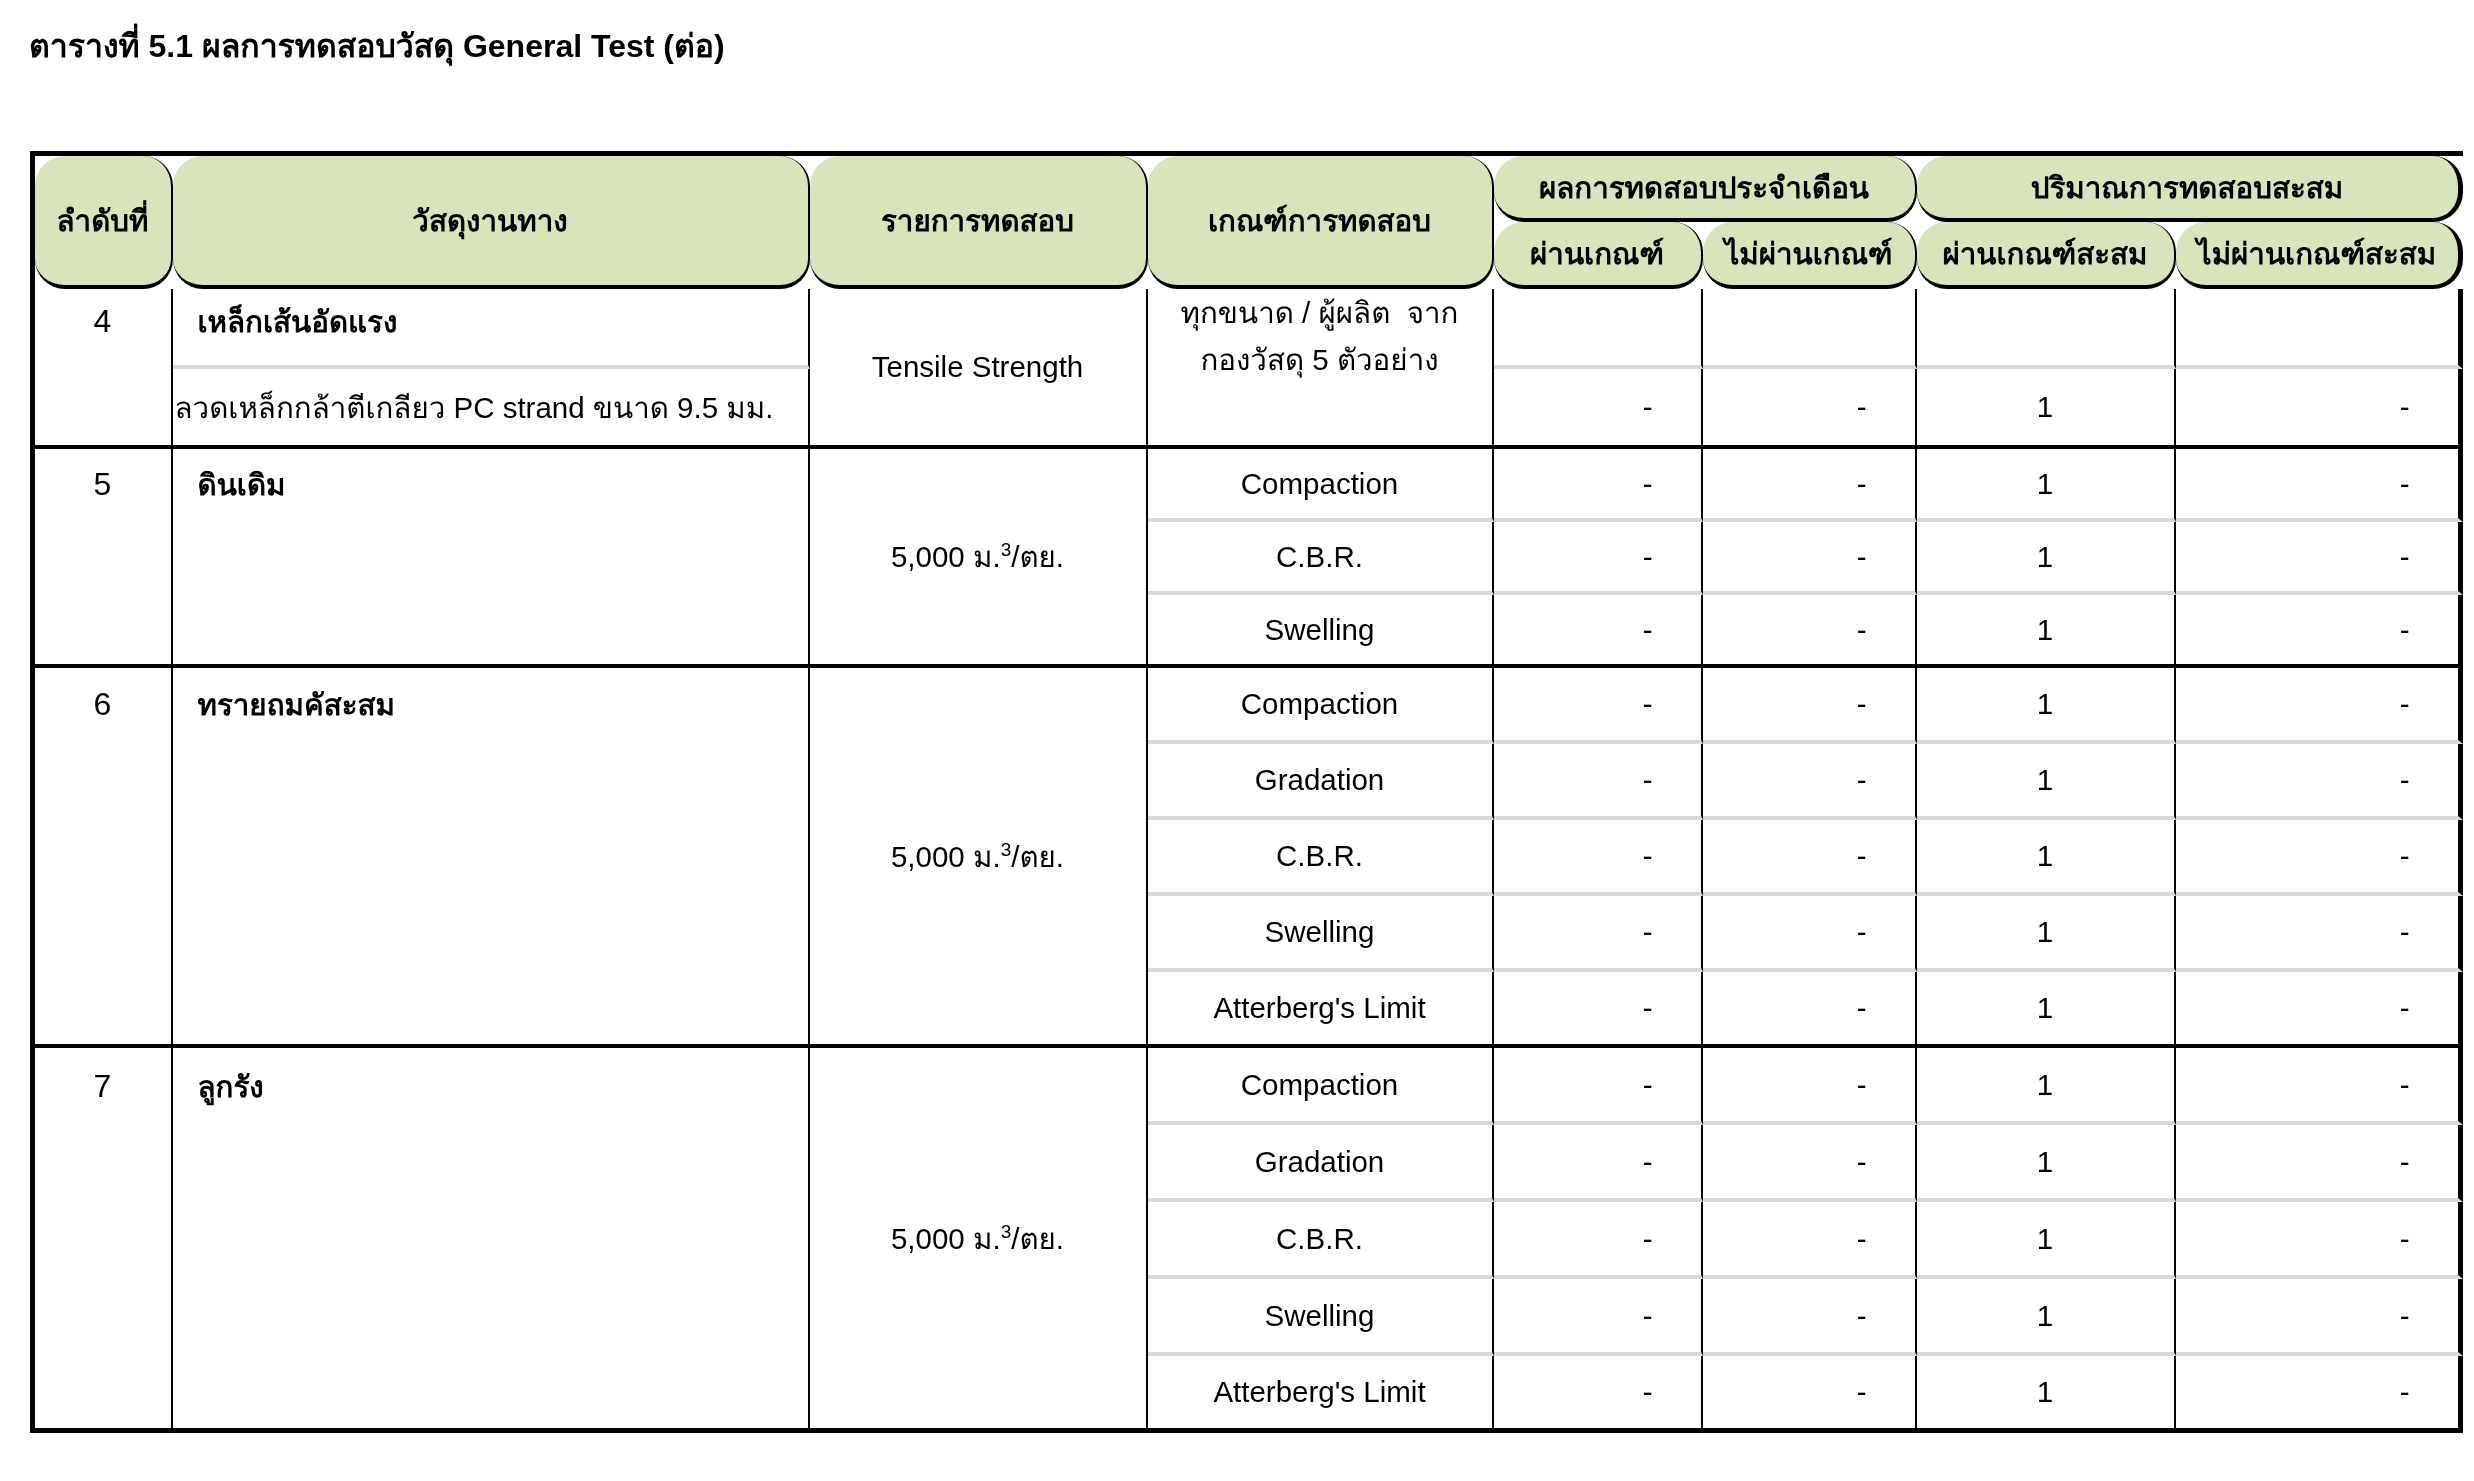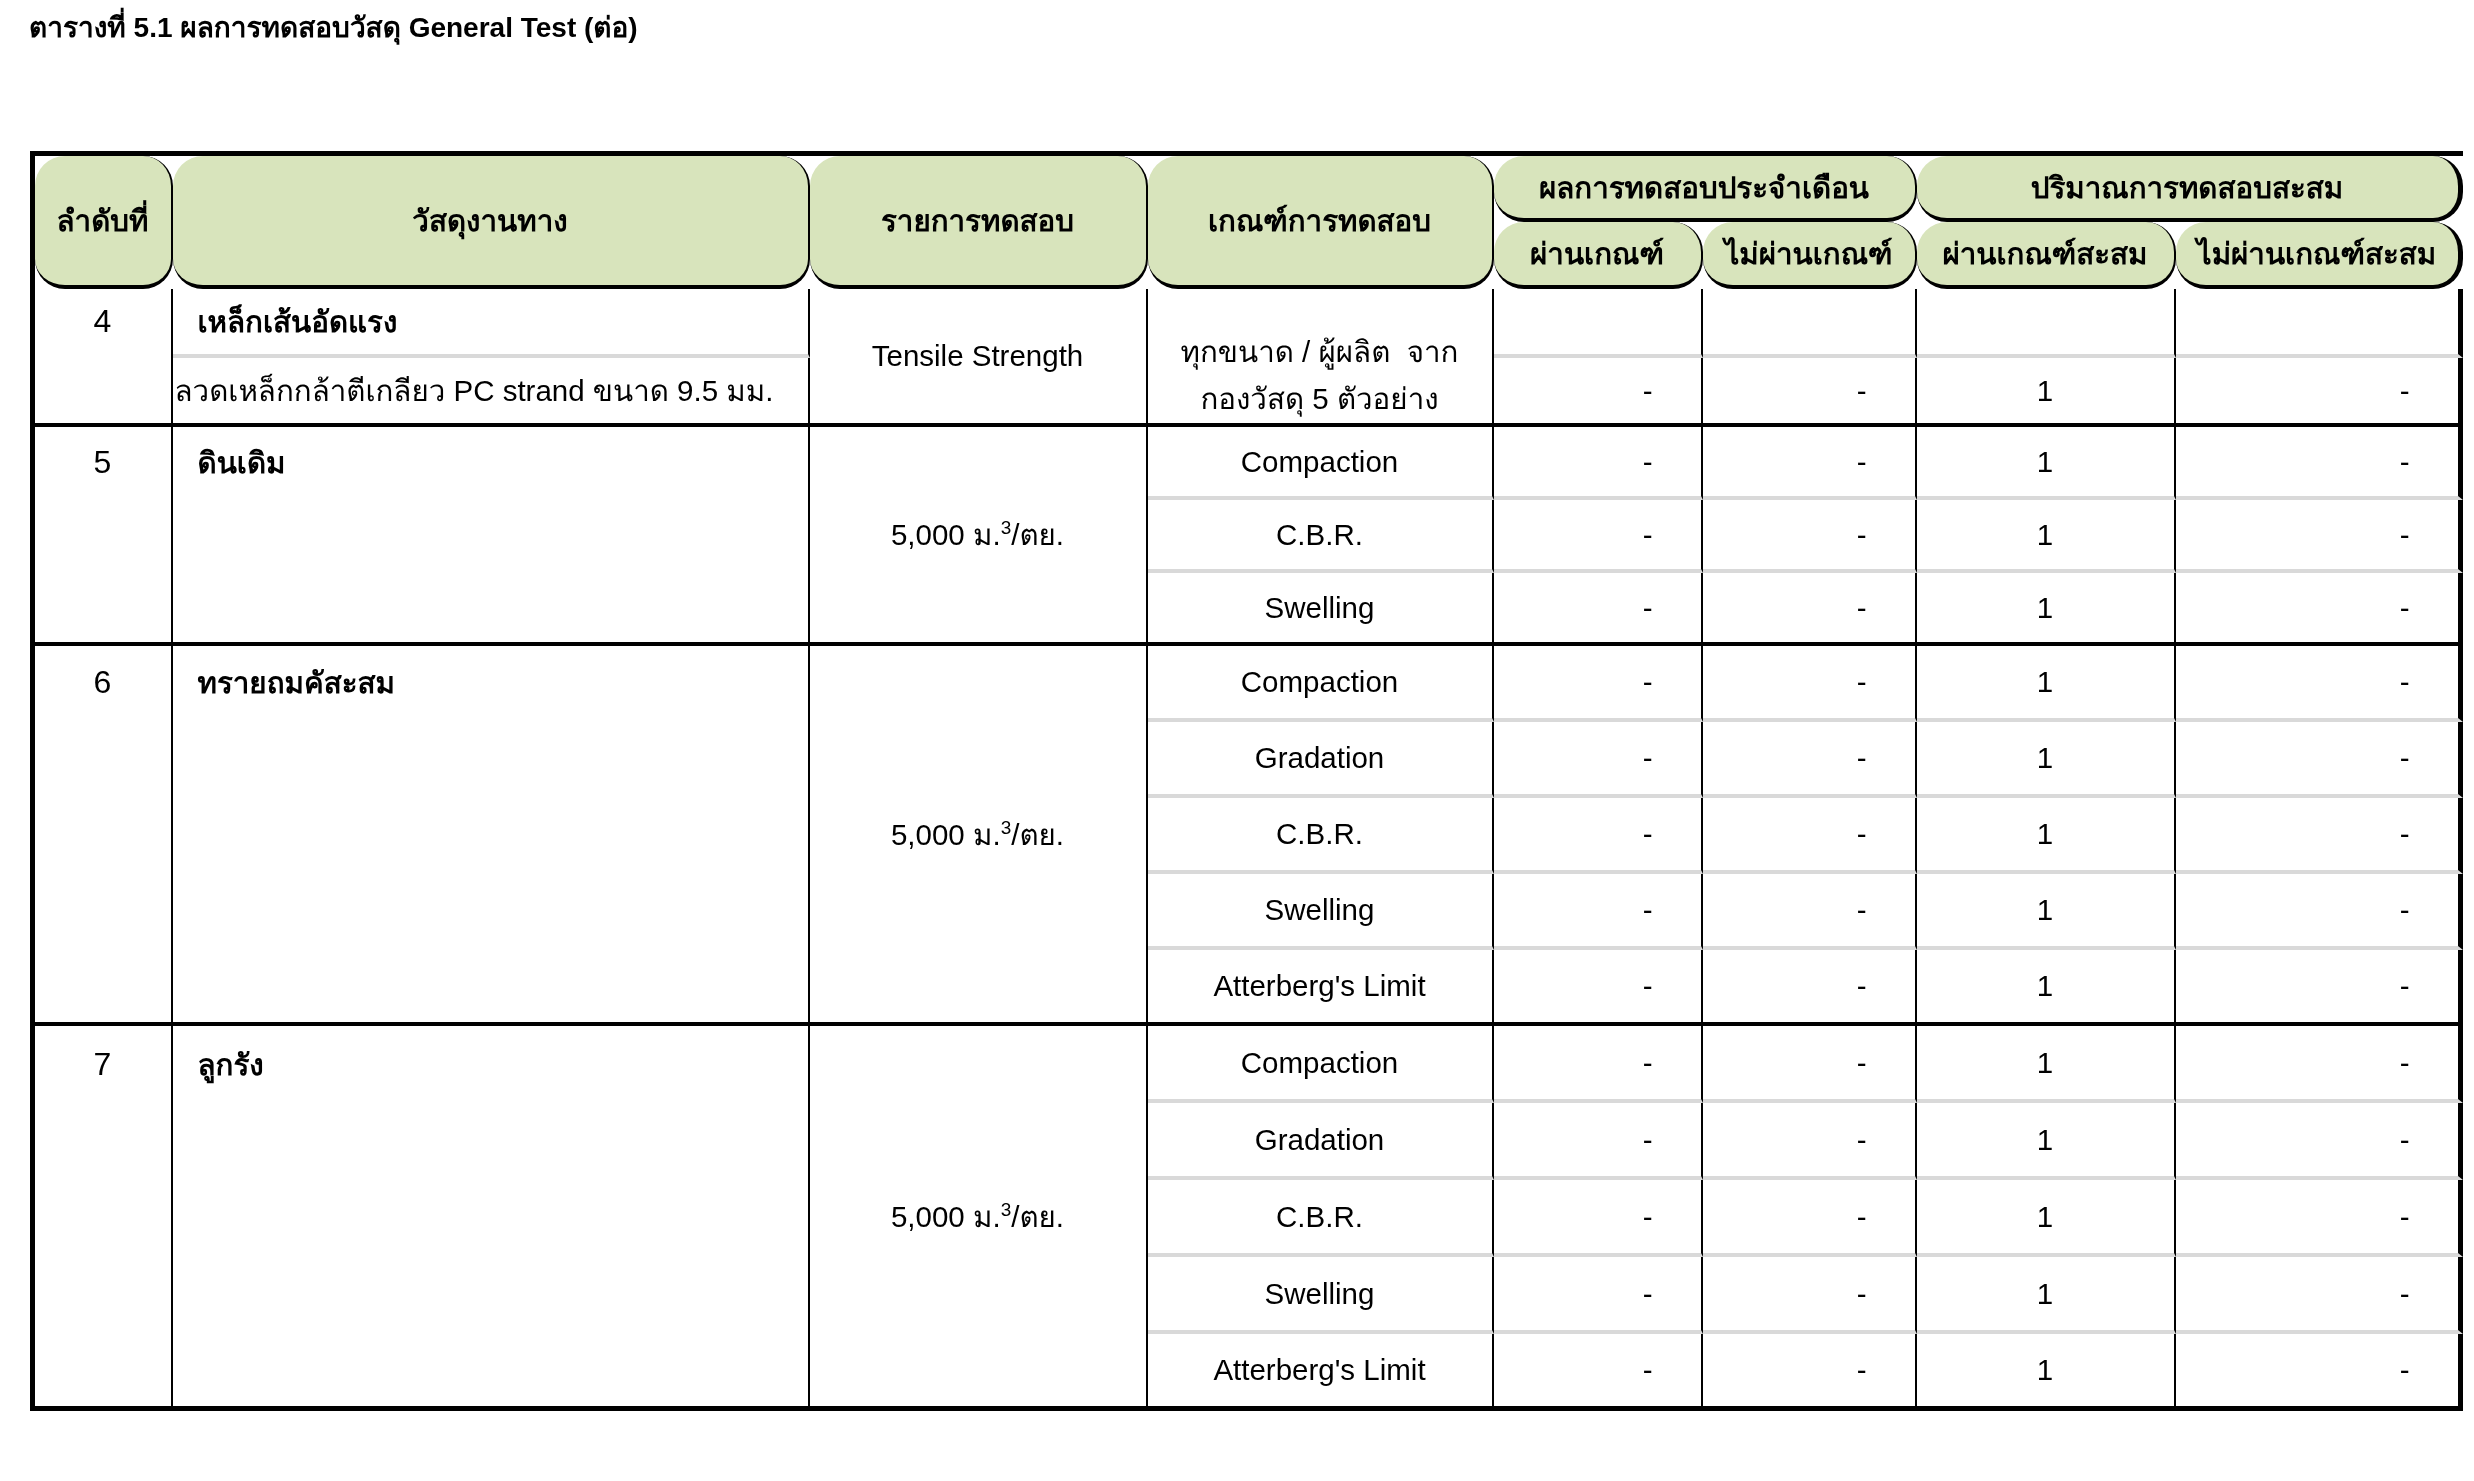--- a/index.html
+++ b/index.html
@@ -1,22 +1,22 @@
 <!DOCTYPE html>
 <html style="--header-bg: #d8e4bc; --divider: #d9d9d9; --border: #000000;font-size:12.7px"><head>
 <meta charset="utf-8">
 <style>
   html,body{margin:0;padding:0;background:#ffffff;}
   body{
     width:2475px;height:1482px;position:relative;overflow:hidden;
     font-family:"Liberation Sans","DejaVu Sans",sans-serif;color:#000;
   }
   .page-title{
-    position:absolute;left:29px;top:5px;
-    font-size:28px;font-weight:bold;white-space:pre;
+    position:absolute;left:29px;top:20px;
+    font-size:32px;font-weight:bold;white-space:pre;
   }
   .table-wrap{position:absolute;left:29.5px;top:151px;}
   table{
     border-collapse:separate;border-spacing:0;table-layout:fixed;
     border-top:5.6px solid var(--border,#000);
     border-left:5.6px solid var(--border,#000);
   }
   th,td{
     box-sizing:border-box;margin:0;padding:0;
     border-right:2.4px solid var(--border,#000);
@@ -44,21 +44,21 @@
   .cell-inner{display:flex;align-items:center;}
   .no-inner{justify-content:center;}
   .mat-inner{justify-content:flex-start;padding-left:25px;font-weight:bold;}
   .r4 .cell-inner{height:65px;}
   .r5 .cell-inner{height:70px;}
   .r6 .cell-inner{height:73px;}
   .r7 .cell-inner{height:76px;}
   td.mat-detail{vertical-align:middle;padding-left:2px;font-weight:normal;}
   td.test-cell{text-align:center;vertical-align:middle;margin-top:36px;}
   td.crit-cell{text-align:center;vertical-align:middle;}
-  .crit-lines{display:flex;flex-direction:column;justify-content:flex-end;height:132px;}
+  .crit-lines{display:flex;flex-direction:column;justify-content:flex-start;height:156px;}
   .crit-line{white-space:pre;}
   .crit-single{white-space:pre;}
   sup{font-size:19px;line-height:0;}
   td.dash{text-align:right;padding-right:48px;vertical-align:middle;}
   td.num{text-align:center;vertical-align:middle;}
   td.blank{vertical-align:middle;}
 </style>
 </head>
 <body>
 

